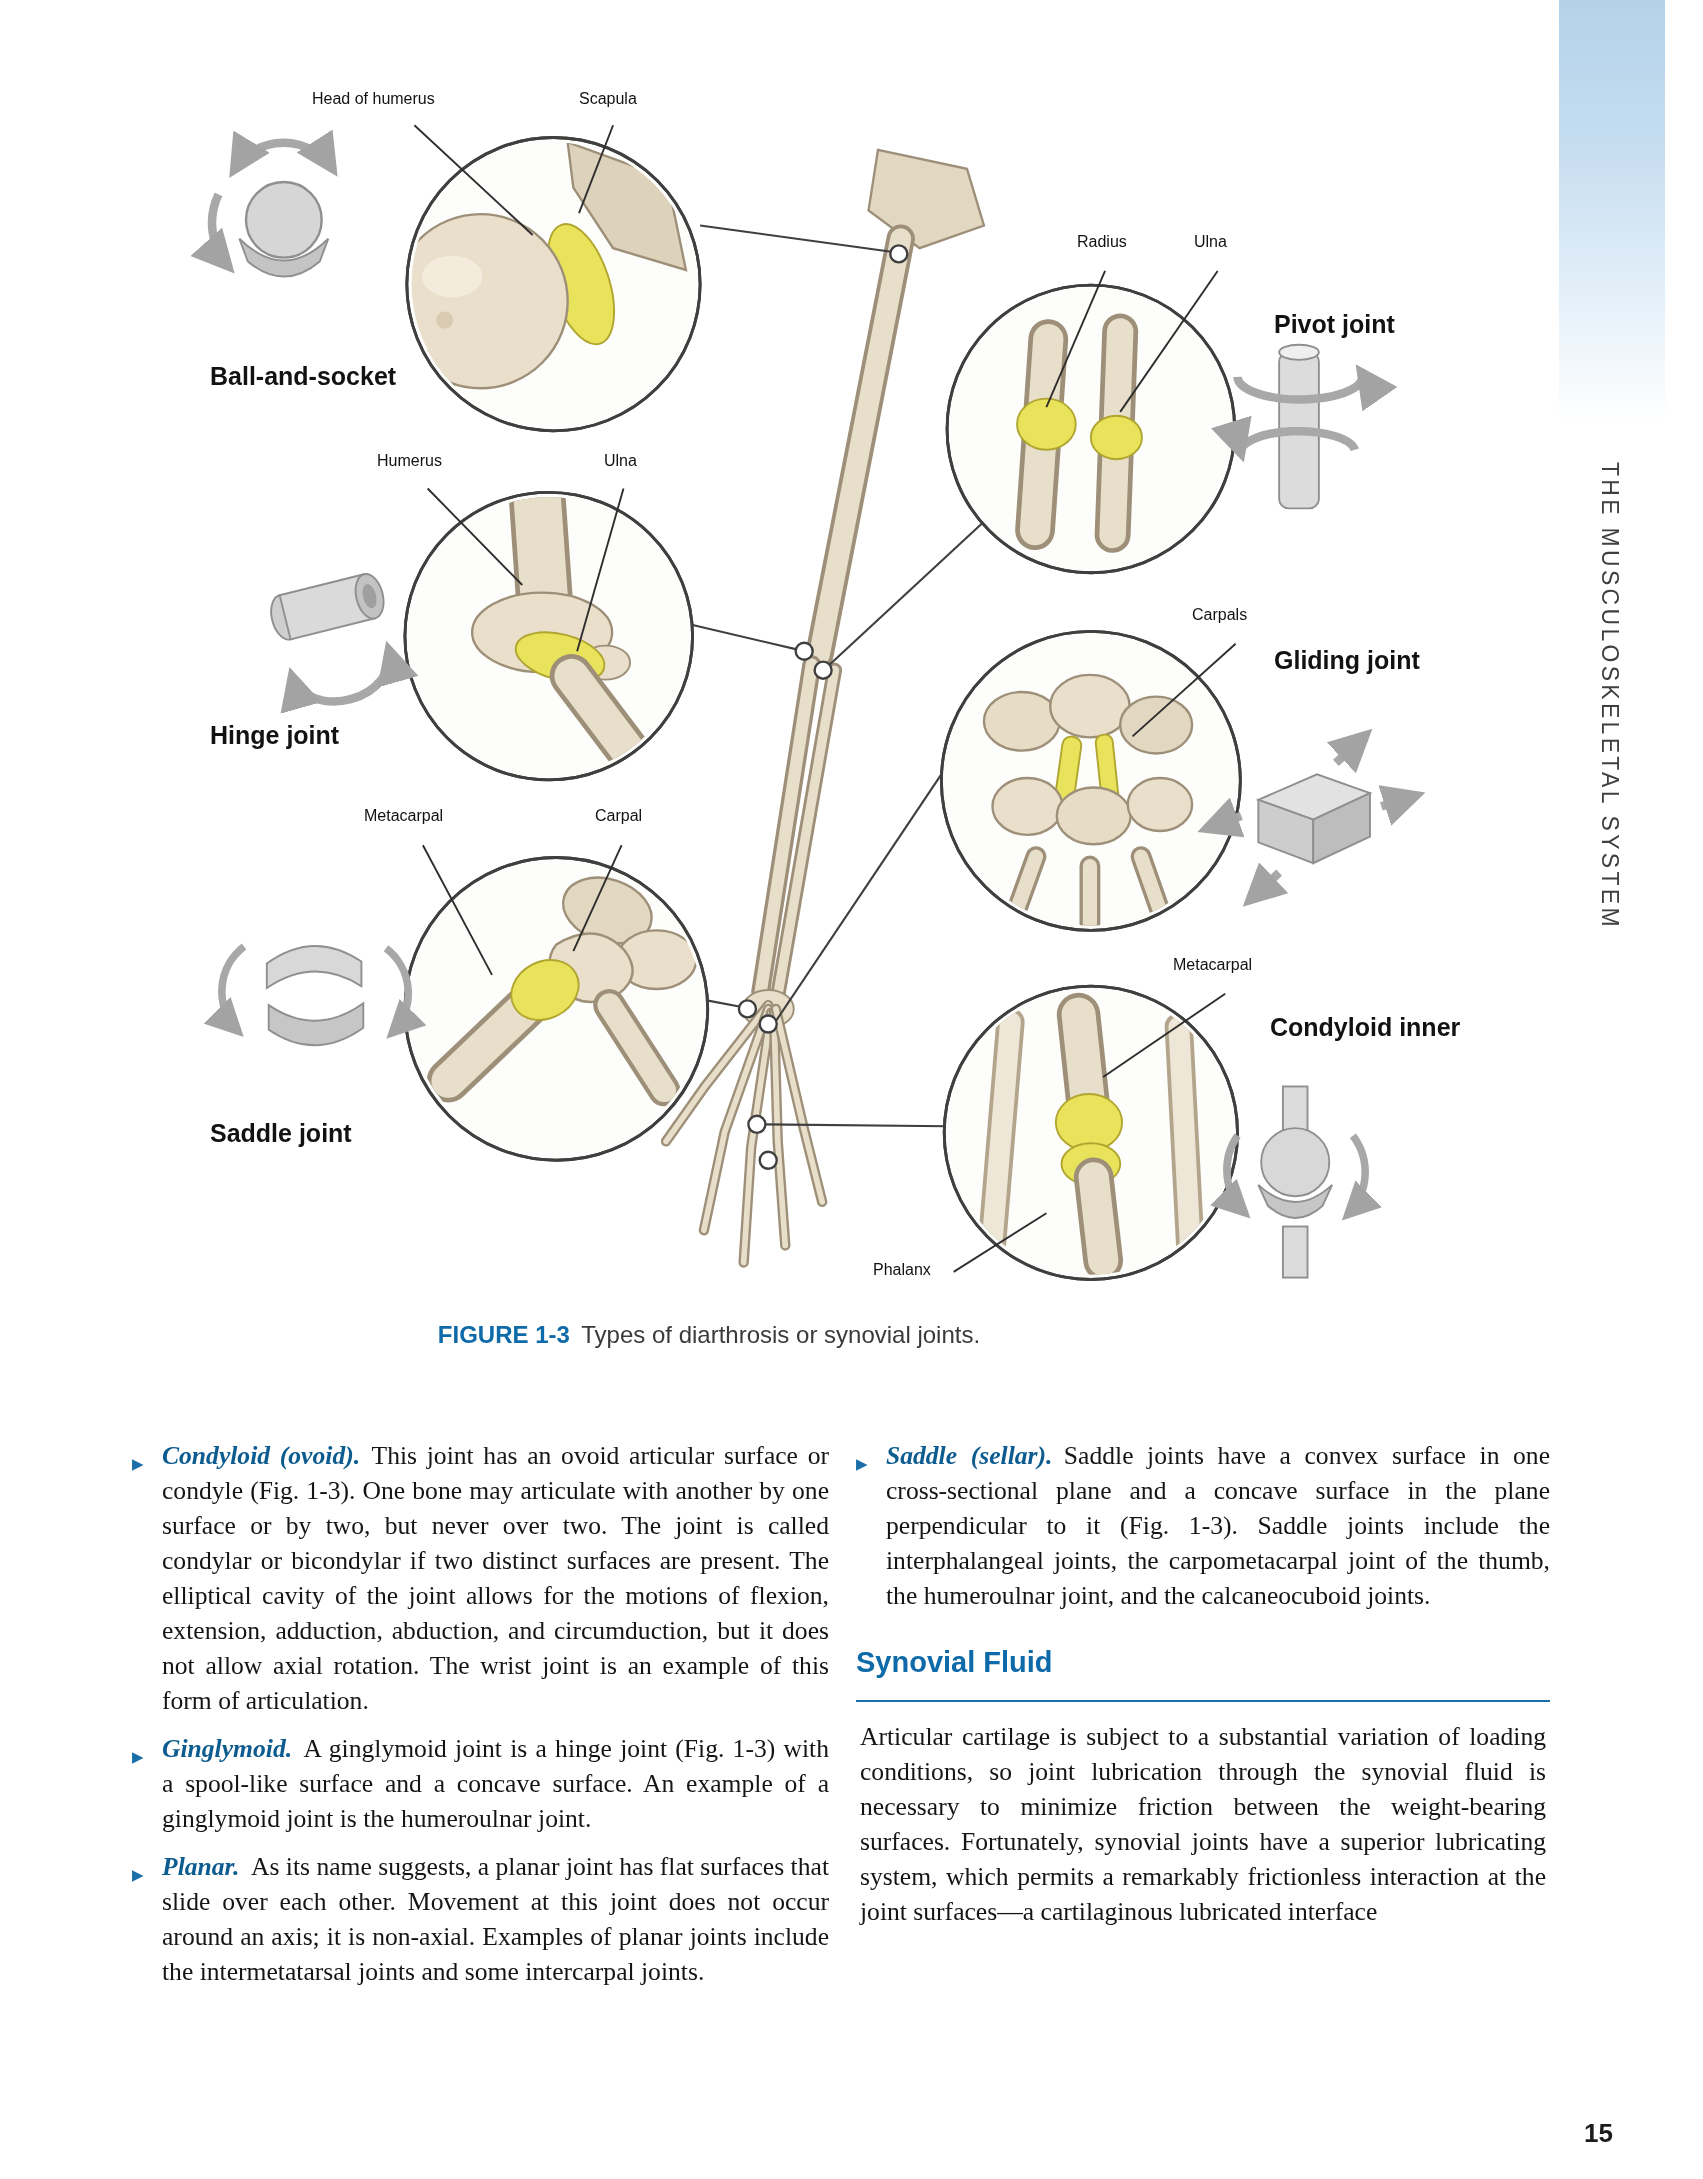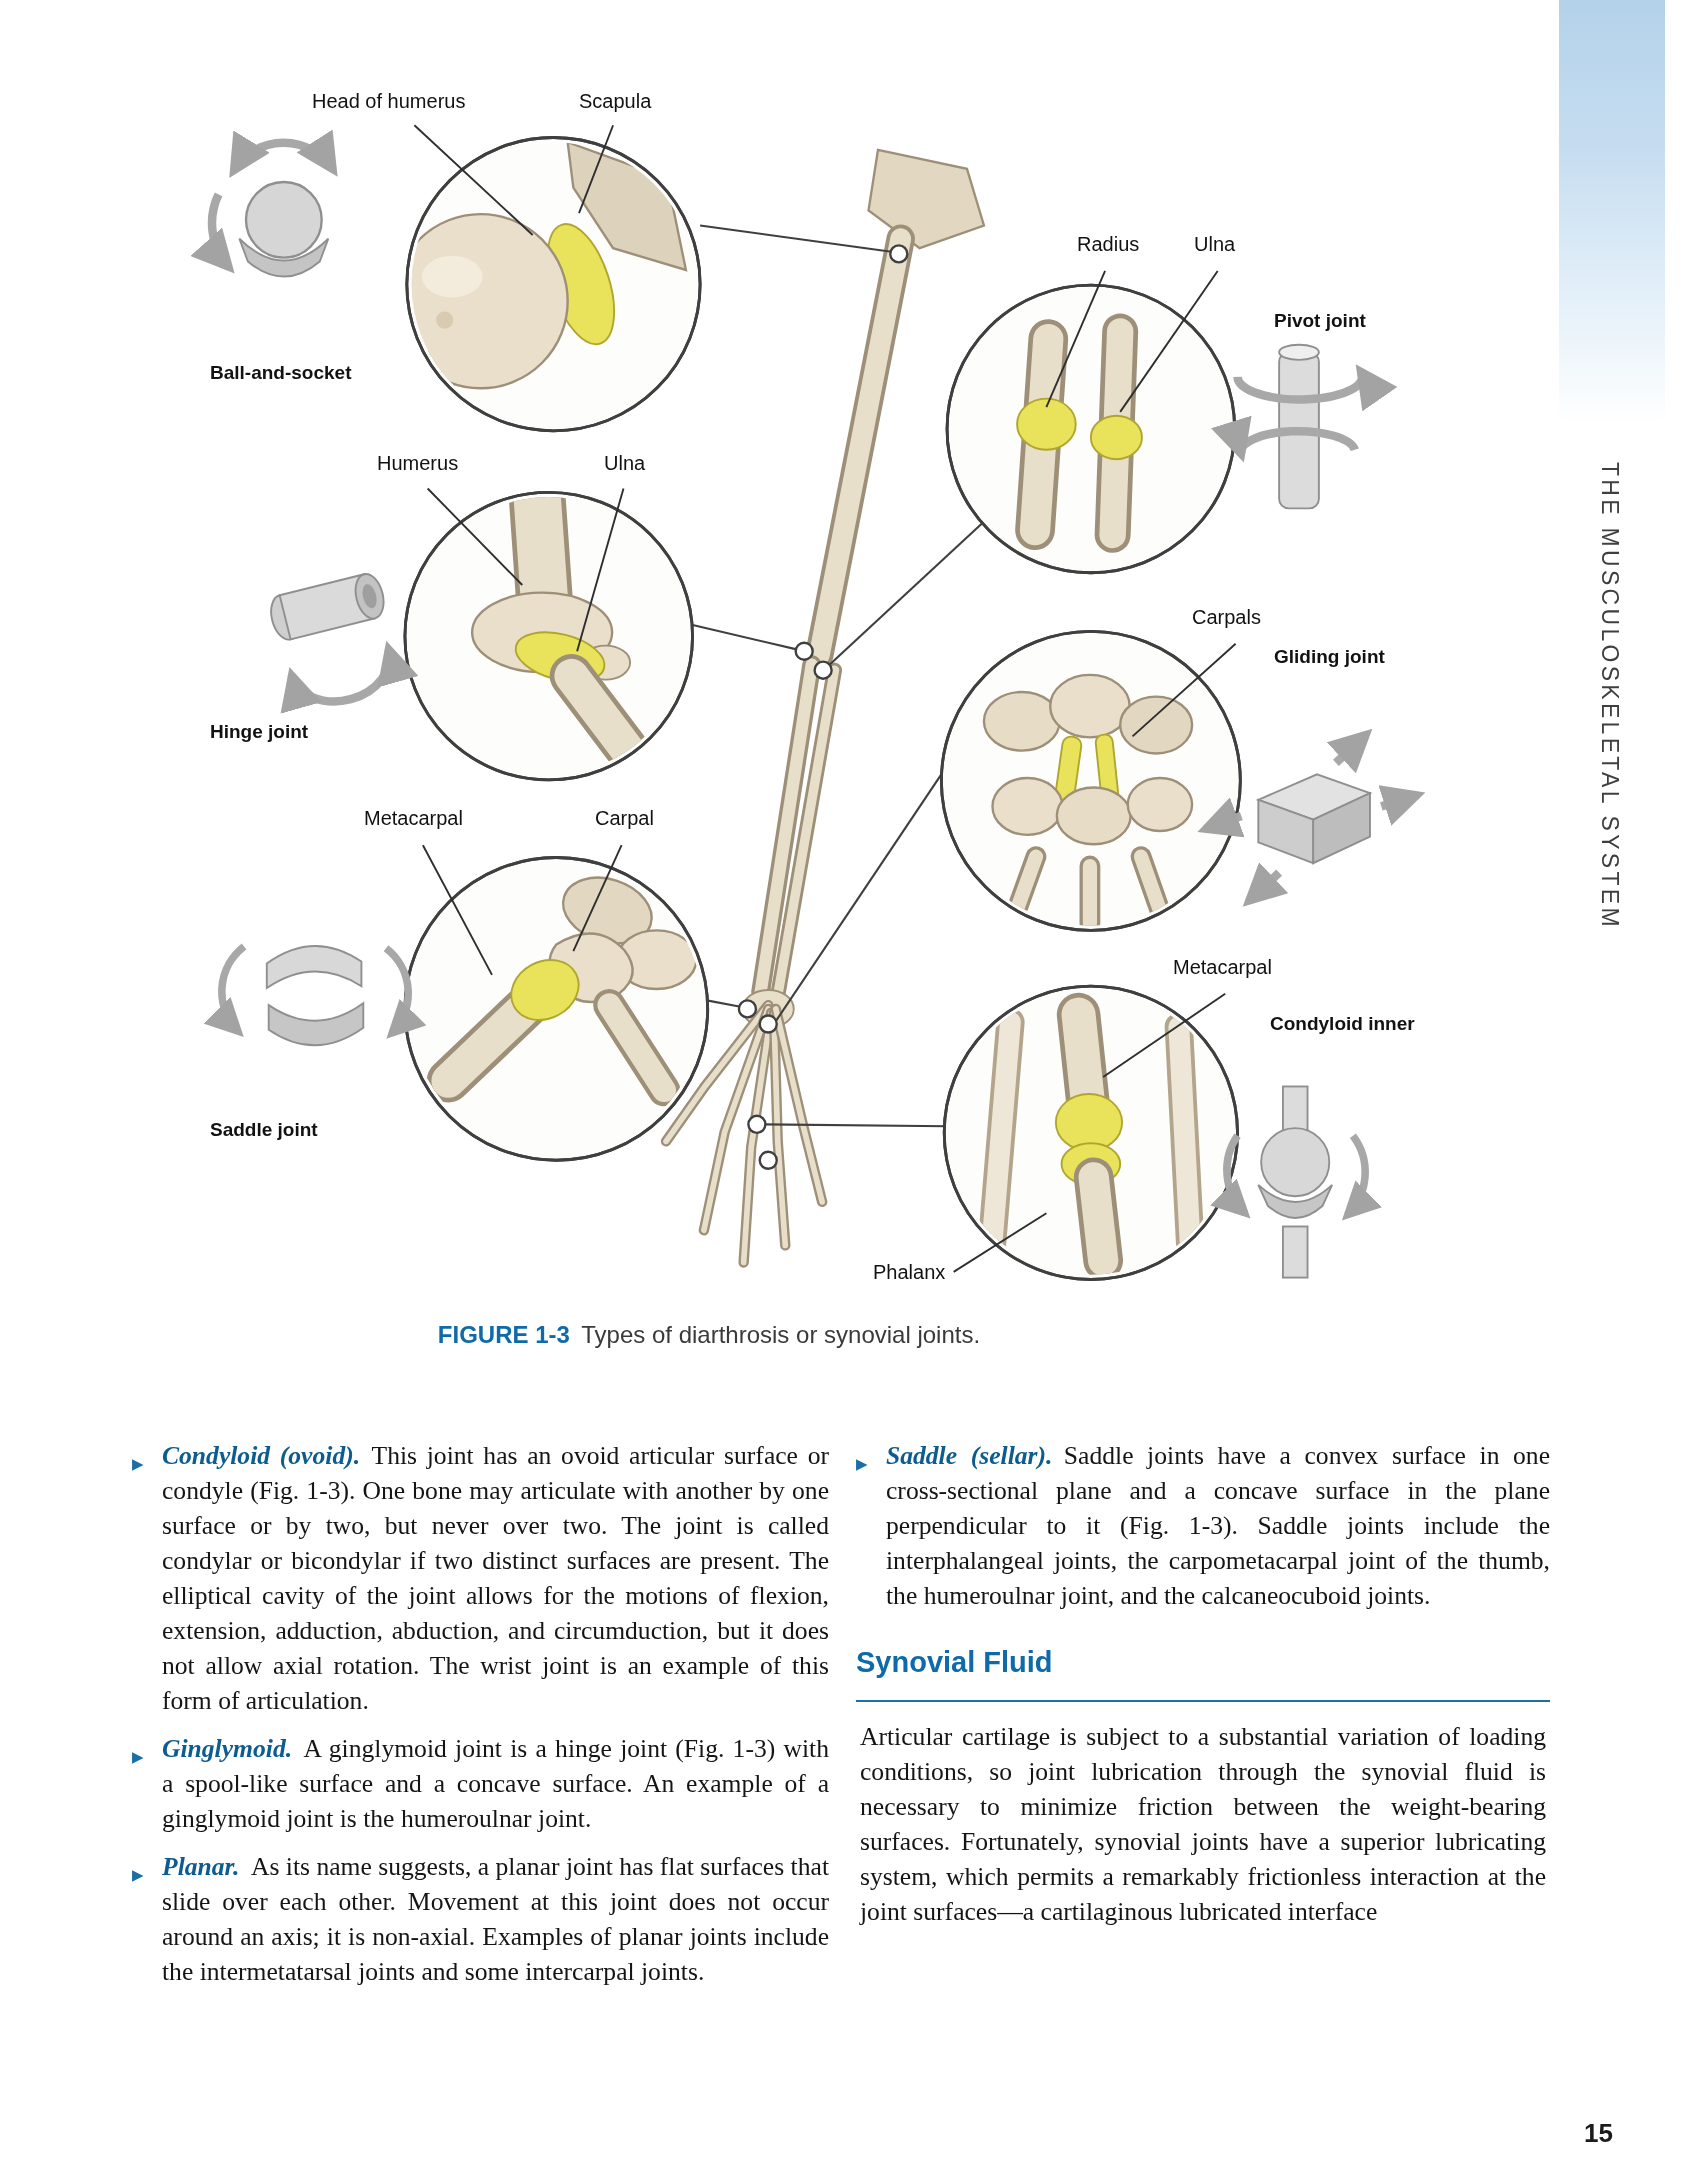--- a/index.html
+++ b/index.html
@@ -4,22 +4,22 @@
 <style>
   html,body{margin:0;padding:0;background:#ffffff;}
   .page{position:relative;width:1703px;height:2179px;background:#ffffff;overflow:hidden;font-family:"Liberation Sans",sans-serif;}
   .blue-bar{position:absolute;top:0;right:38px;width:106px;height:426px;
     background:linear-gradient(180deg,#b3d2ea 0%,#c6ddf0 35%,#e4f0f9 70%,rgba(255,255,255,0) 100%);
     border-radius:0 0 13.2px 13.2px;}
   .sidebar-text{position:absolute;top:462px;left:1596px;writing-mode:vertical-rl;
     font-size:23px;letter-spacing:3.3px;color:#3f3f3f;white-space:nowrap;}
   .figure-area{position:absolute;top:0;left:0;width:1703px;height:1382px;}
   .figure-area svg{position:absolute;top:0;left:0;}
-  .fig-label{position:absolute;font-size:20px;color:#121212;white-space:nowrap;}
-  .fig-label.bold{font-weight:700;font-size:19px;}
+  .fig-label{position:absolute;font-size:16px;color:#121212;white-space:nowrap;}
+  .fig-label.bold{font-weight:700;font-size:25px;}
   .caption{position:absolute;top:1321px;left:0;width:1418px;text-align:center;font-size:24px;color:#3a3a3a;}
   .caption .cap-label{color:#0e6aa8;font-weight:700;margin-right:11.4px;}
   .col{position:absolute;top:1438px;font-family:"Liberation Serif",serif;font-size:25.6px;line-height:35px;color:#151515;text-align:justify;}
   .col-left{left:132px;width:697px;}
   .col-right{left:856px;width:694px;}
   .bullet{display:flex;margin-bottom:13.2px;}
   .tri{flex:0 0 30px;color:#1a6fa8;font-size:15px;padding-top:8.5px;font-family:"DejaVu Sans",sans-serif;text-align:left;}
   .btext{margin:0;flex:1;}
   .lead{font-weight:700;font-style:italic;color:#0d5c90;margin-right:11.4px;}
   .indent-par{text-indent:34px;margin:7.6px 0 0 0;}

